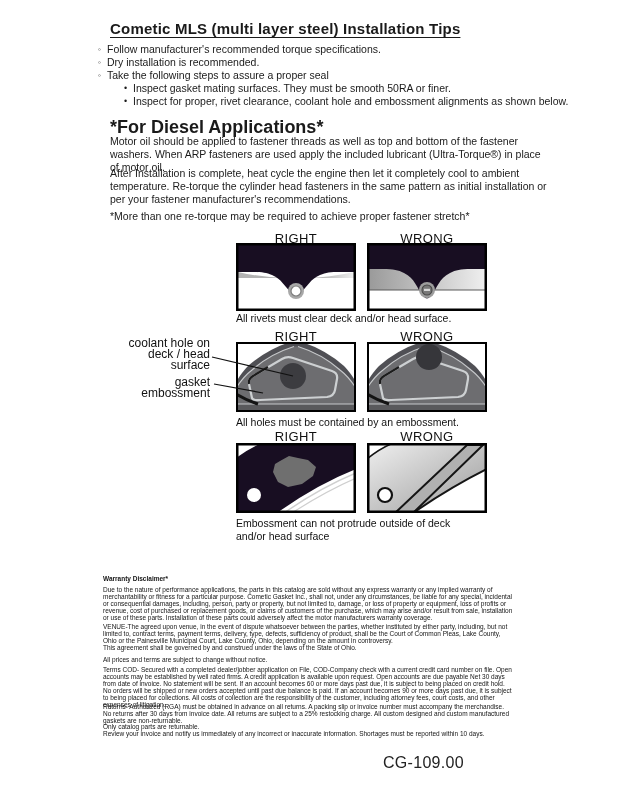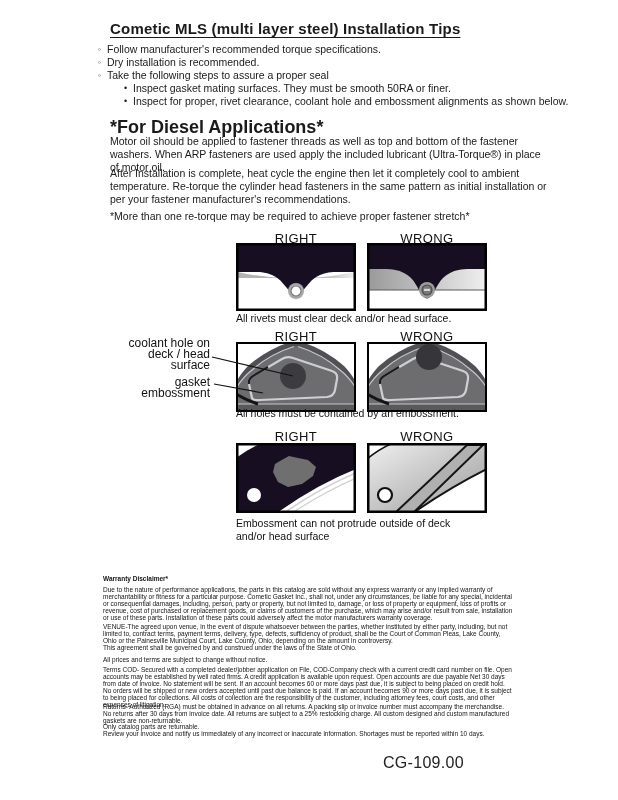--- a/index.html
+++ b/index.html
@@ -144,21 +144,21 @@
       <circle cx="62" cy="15" r="13" fill="#36363a"></circle>
       <rect x="1" y="1" width="118" height="68" fill="none" stroke="#000" stroke-width="2"></rect>
     </svg>
   </div>
 
   <svg class="abs leader" style="left:110px;top:336px;width:190px;height:70px;" viewBox="0 0 190 70">
     <line x1="102" y1="21" x2="183" y2="40" stroke="#111" stroke-width="1.2"></line>
     <line x1="104" y1="48" x2="153" y2="57" stroke="#111" stroke-width="1.2"></line>
   </svg>
 
-  <div class="abs cap" style="left:236px;top:407px;text-align:right;">All holes must be contained by an embossment.</div>
+  <div class="abs cap" style="left:236px;top:416px;text-align:right;">All holes must be contained by an embossment.</div>
 
   <div class="abs dlabel" style="left:236px;top:429px;">RIGHT</div>
   <div class="abs dlabel" style="left:367px;top:429px;">WRONG</div>
 
   <div class="abs dbox" style="left:236px;top:443px;">
     <svg viewBox="0 0 120 70">
       <rect width="120" height="70" fill="#fff"></rect>
       <path d="M0,0 H120 V26 Q80,42 41,70 H0 Z" fill="#180e22"></path>
       <path d="M0,0 H26 Q12,6 0,15 Z" fill="#fff"></path>
       <path d="M120,30 Q84,45 48,70" fill="none" stroke="#cfcfcf" stroke-width="1.4"></path>

